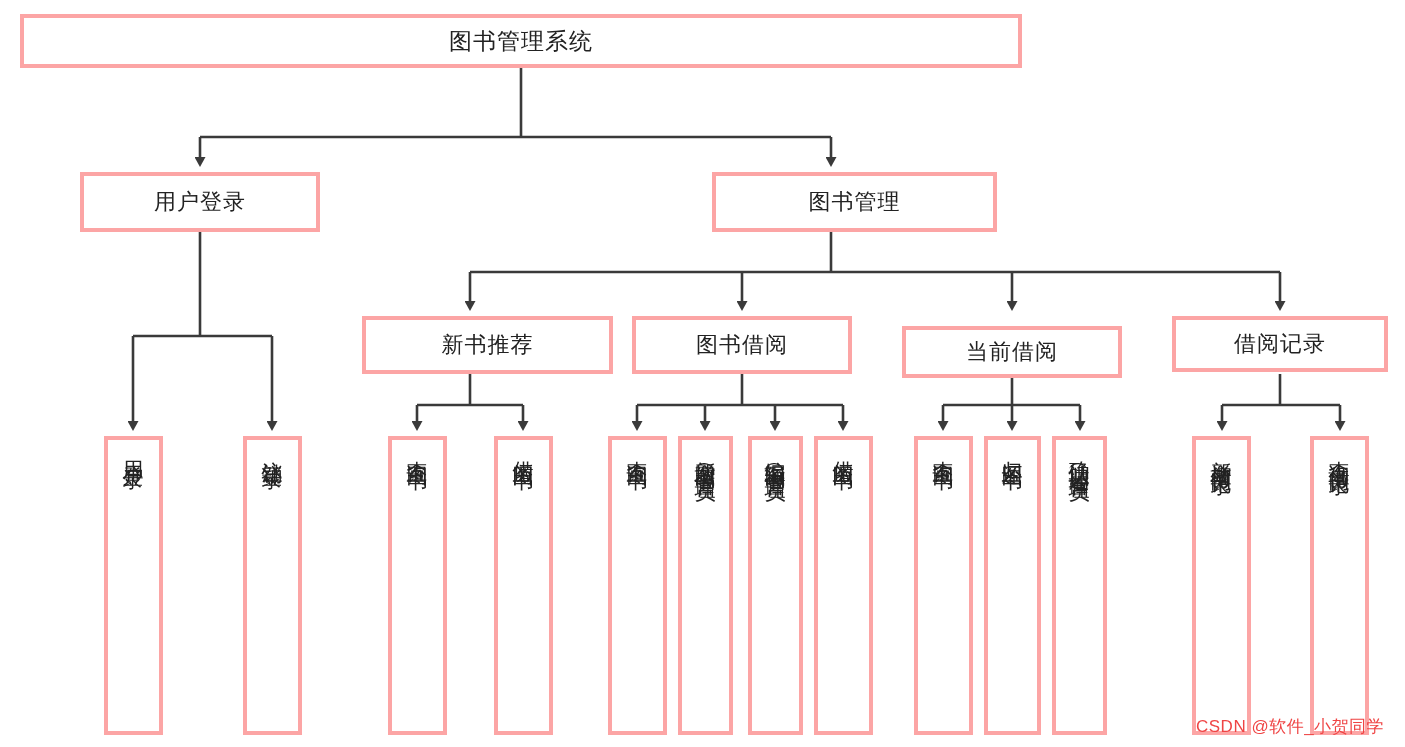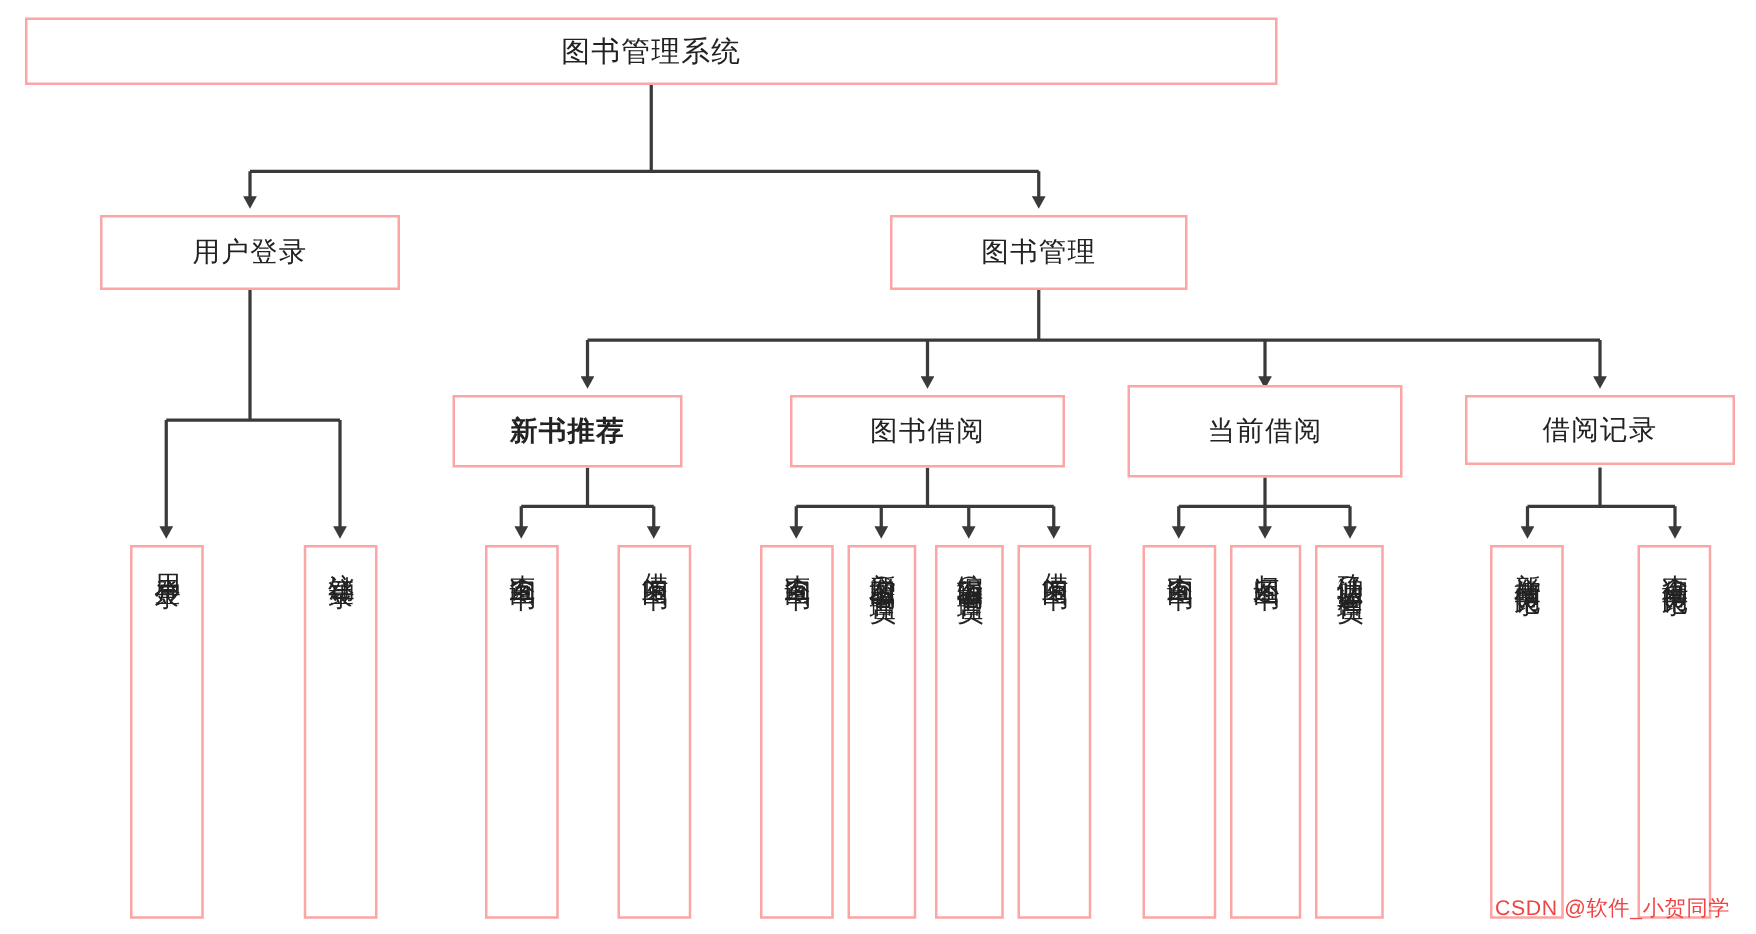--- a/index.html
+++ b/index.html
@@ -23,21 +23,21 @@
     left: 0;
     top: 0;
     width: 1405px;
     height: 747px;
     pointer-events: none;
   }
   .node {
     position: absolute;
     box-sizing: border-box;
     background: #ffffff;
-    border: 2px solid #fca5a5;
+    border: 4px solid #fca5a5;
     display: flex;
     align-items: center;
     justify-content: center;
     color: #222222;
     z-index: 2;
   }
   .node .label {
     text-align: center;
     line-height: 1.15;
     white-space: nowrap;
@@ -130,33 +130,33 @@
   </svg>
 
   <div class="node horizontal root" style="left:20px; top:14px; width:1002px; height:54px;">
     <span class="label">图书管理系统</span>
   </div>
 
   <div class="node horizontal" style="left:80px; top:172px; width:240px; height:60px;">
     <span class="label">用户登录</span>
   </div>
 
-  <div class="node horizontal" style="left:712px; top:172px; width:238px; height:60px;">
+  <div class="node horizontal" style="left:712px; top:172px; width:285px; height:60px;">
     <span class="label">图书管理</span>
   </div>
 
-  <div class="node horizontal" style="left:362px; top:316px; width:184px; height:58px;font-weight:bold;">
+  <div class="node horizontal" style="left:362px; top:316px; width:251px; height:58px;">
     <span class="label">新书推荐</span>
   </div>
 
   <div class="node horizontal" style="left:632px; top:316px; width:220px; height:58px;align-items:center;">
     <span class="label">图书借阅</span>
   </div>
 
-  <div class="node horizontal" style="left:902px; top:308px; width:220px; height:74px;">
+  <div class="node horizontal" style="left:902px; top:326px; width:220px; height:52px;">
     <span class="label">当前借阅</span>
   </div>
 
   <div class="node horizontal" style="left:1172px; top:316px; width:216px; height:56px;">
     <span class="label">借阅记录</span>
   </div>
 
   <div class="node vertical" style="left:104px; top:436px; width:59px; height:299px;">
     <span class="label">用户登录</span>
   </div>

